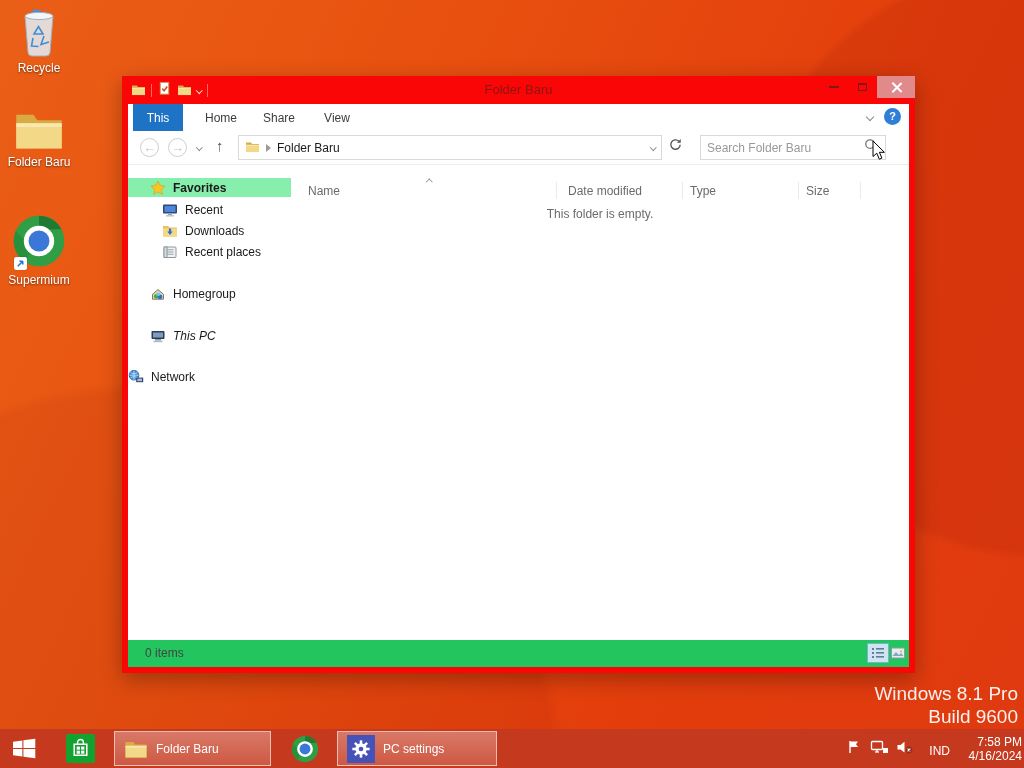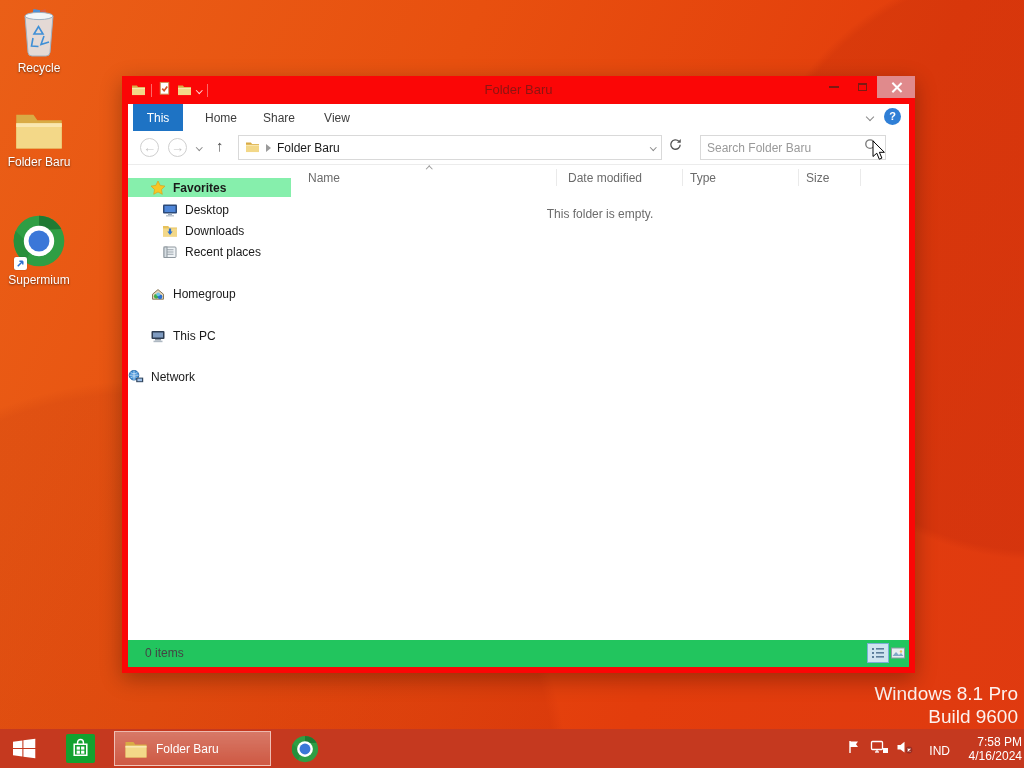--- a/index.html
+++ b/index.html
@@ -72,21 +72,21 @@
   #searchbox input::placeholder { color:#9a9a9a; opacity:1; }
 
   
   #main { position:absolute; left:0; right:0; top:61px; bottom:27px; background:#fff; }
   #sidebar { position:absolute; left:0; top:0; bottom:0; width:163px; }
   .side-item { position:absolute; height:19px; display:flex; align-items:center; gap:7px; font-size:12px; color:#1a1a1a; width:100%; }
   .side-item.sel { background:#86efac;font-weight:bold; }
   .side-item .si { width:16px; height:16px; flex:0 0 16px; }
 
   #listarea { position:absolute; left:163px; right:0; top:0; bottom:0; }
-  #colheader { position:absolute; left:0; right:0; top:0; height:26px; }
+  #colheader { position:absolute; left:0; right:0; top:13px; height:26px; }
   .colh { position:absolute; top:6px; font-size:12px; color:#6b6b6b; }
   .colsep { position:absolute; top:4px; width:1px; height:17px; background:#eaeaea; }
   #sortcaret { position:absolute; left:136px; top:2px; border-color:#9a9a9a; }
   #emptymsg { position:absolute; left:0; right:0; top:42px; text-align:center; font-size:12px; color:#6b6b6b; }
 
   
   #statusbar { position:absolute; left:0; right:0; bottom:0; height:27px; background:#22c55e; }
   #statusbar .cnt { position:absolute; left:17px; top:6px; font-size:12px; color:#444; }
   .viewbtn { position:absolute; top:3px; width:22px; height:20px; display:flex; align-items:center; justify-content:center; }
   #vb-details { right:20px; background:#cfe4f0; border:1px solid #7ab0d4; }
@@ -364,41 +364,41 @@
           <div class="side-item sel" style="top:13px; padding-left:22px;">
             <span class="si"><svg width="16" height="16">
                   <use href="#sym-star"></use>
                 </svg></span>
             <span>Favorites</span>
           </div>
           <div class="side-item" style="top:35px; padding-left:34px;">
             <span class="si"><svg width="16" height="16">
                   <use href="#sym-monitor"></use>
                 </svg></span>
-            <span>Desktop</span>
+            <span>Recent</span>
           </div>
           <div class="side-item" style="top:56px; padding-left:34px;">
             <span class="si"><svg width="16" height="16">
                   <use href="#sym-downloads"></use>
                 </svg></span>
             <span>Downloads</span>
           </div>
           <div class="side-item" style="top:77px; padding-left:34px;">
             <span class="si"><svg width="16" height="16">
                   <use href="#sym-recent"></use>
                 </svg></span>
             <span>Recent places</span>
           </div>
           <div class="side-item" style="top:119px; padding-left:22px;">
             <span class="si"><svg width="16" height="16">
                   <use href="#sym-homegroup"></use>
                 </svg></span>
             <span>Homegroup</span>
           </div>
-          <div class="side-item" style="top:161px; padding-left:22px;">
+          <div class="side-item" style="top:161px; padding-left:22px;font-style:italic;">
             <span class="si"><svg width="16" height="16">
                   <use href="#sym-thispc"></use>
                 </svg></span>
             <span>This PC</span>
           </div>
           <div class="side-item" style="top:202px; ">
             <span class="si"><svg width="16" height="16">
                   <use href="#sym-network"></use>
                 </svg></span>
             <span>Network</span>
@@ -452,20 +452,28 @@
     <div class="tb-btn hl" id="tb-folder">
       <svg width="24" height="21" viewBox="0 0 16 14">
           <use href="#sym-folder"></use>
         </svg>
       <span class="tb-label">Folder Baru</span>
     </div>
     <div id="tb-super">
       <svg width="28" height="28">
           <use href="#sym-supermium"></use>
         </svg>
+    </div>
+    <div class="tb-btn hl" id="tb-pcset">
+      <span class="tile" style="background:#4553b8;">
+        <svg width="22" height="22">
+            <use href="#sym-gear"></use>
+          </svg>
+      </span>
+      <span class="tb-label">PC settings</span>
     </div>
 
     <div id="tray">
       <span class="tray-ic"><svg width="16" height="16">
             <use href="#sym-flag"></use>
           </svg></span>
       <span class="tray-ic"><svg width="19" height="16">
             <use href="#sym-net-tray"></use>
           </svg></span>
       <span class="tray-ic"><svg width="18" height="16">

